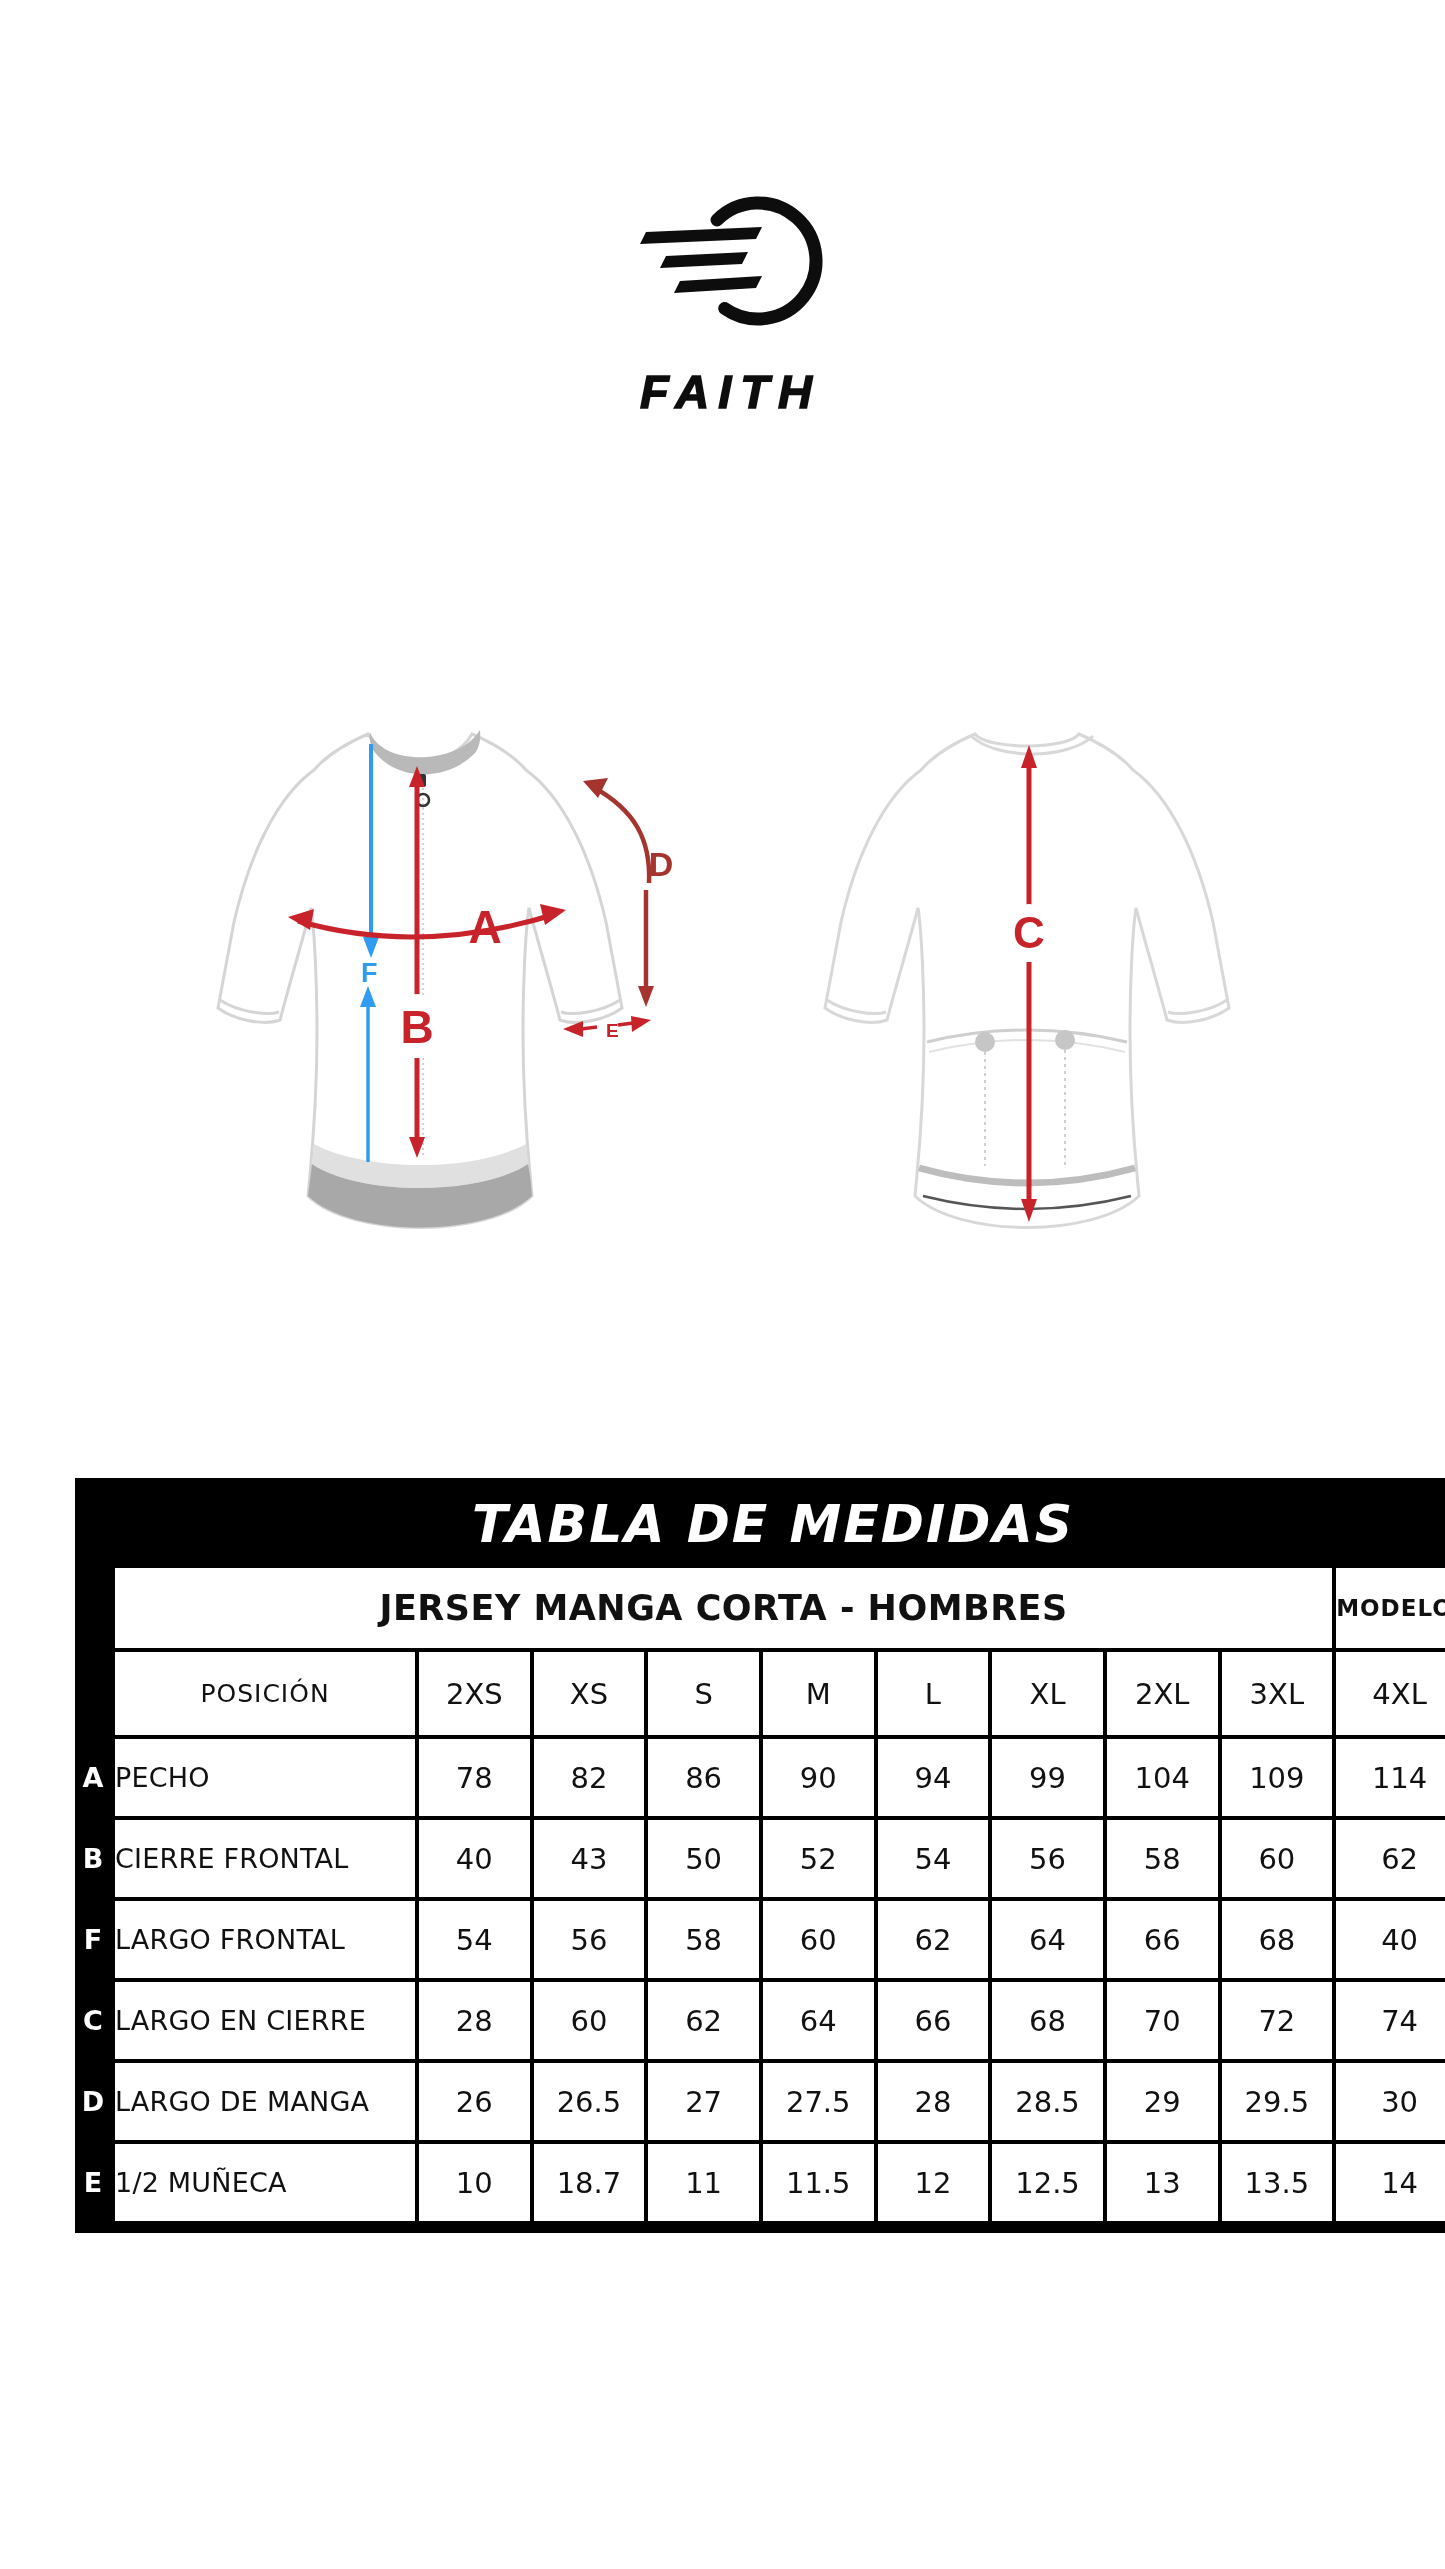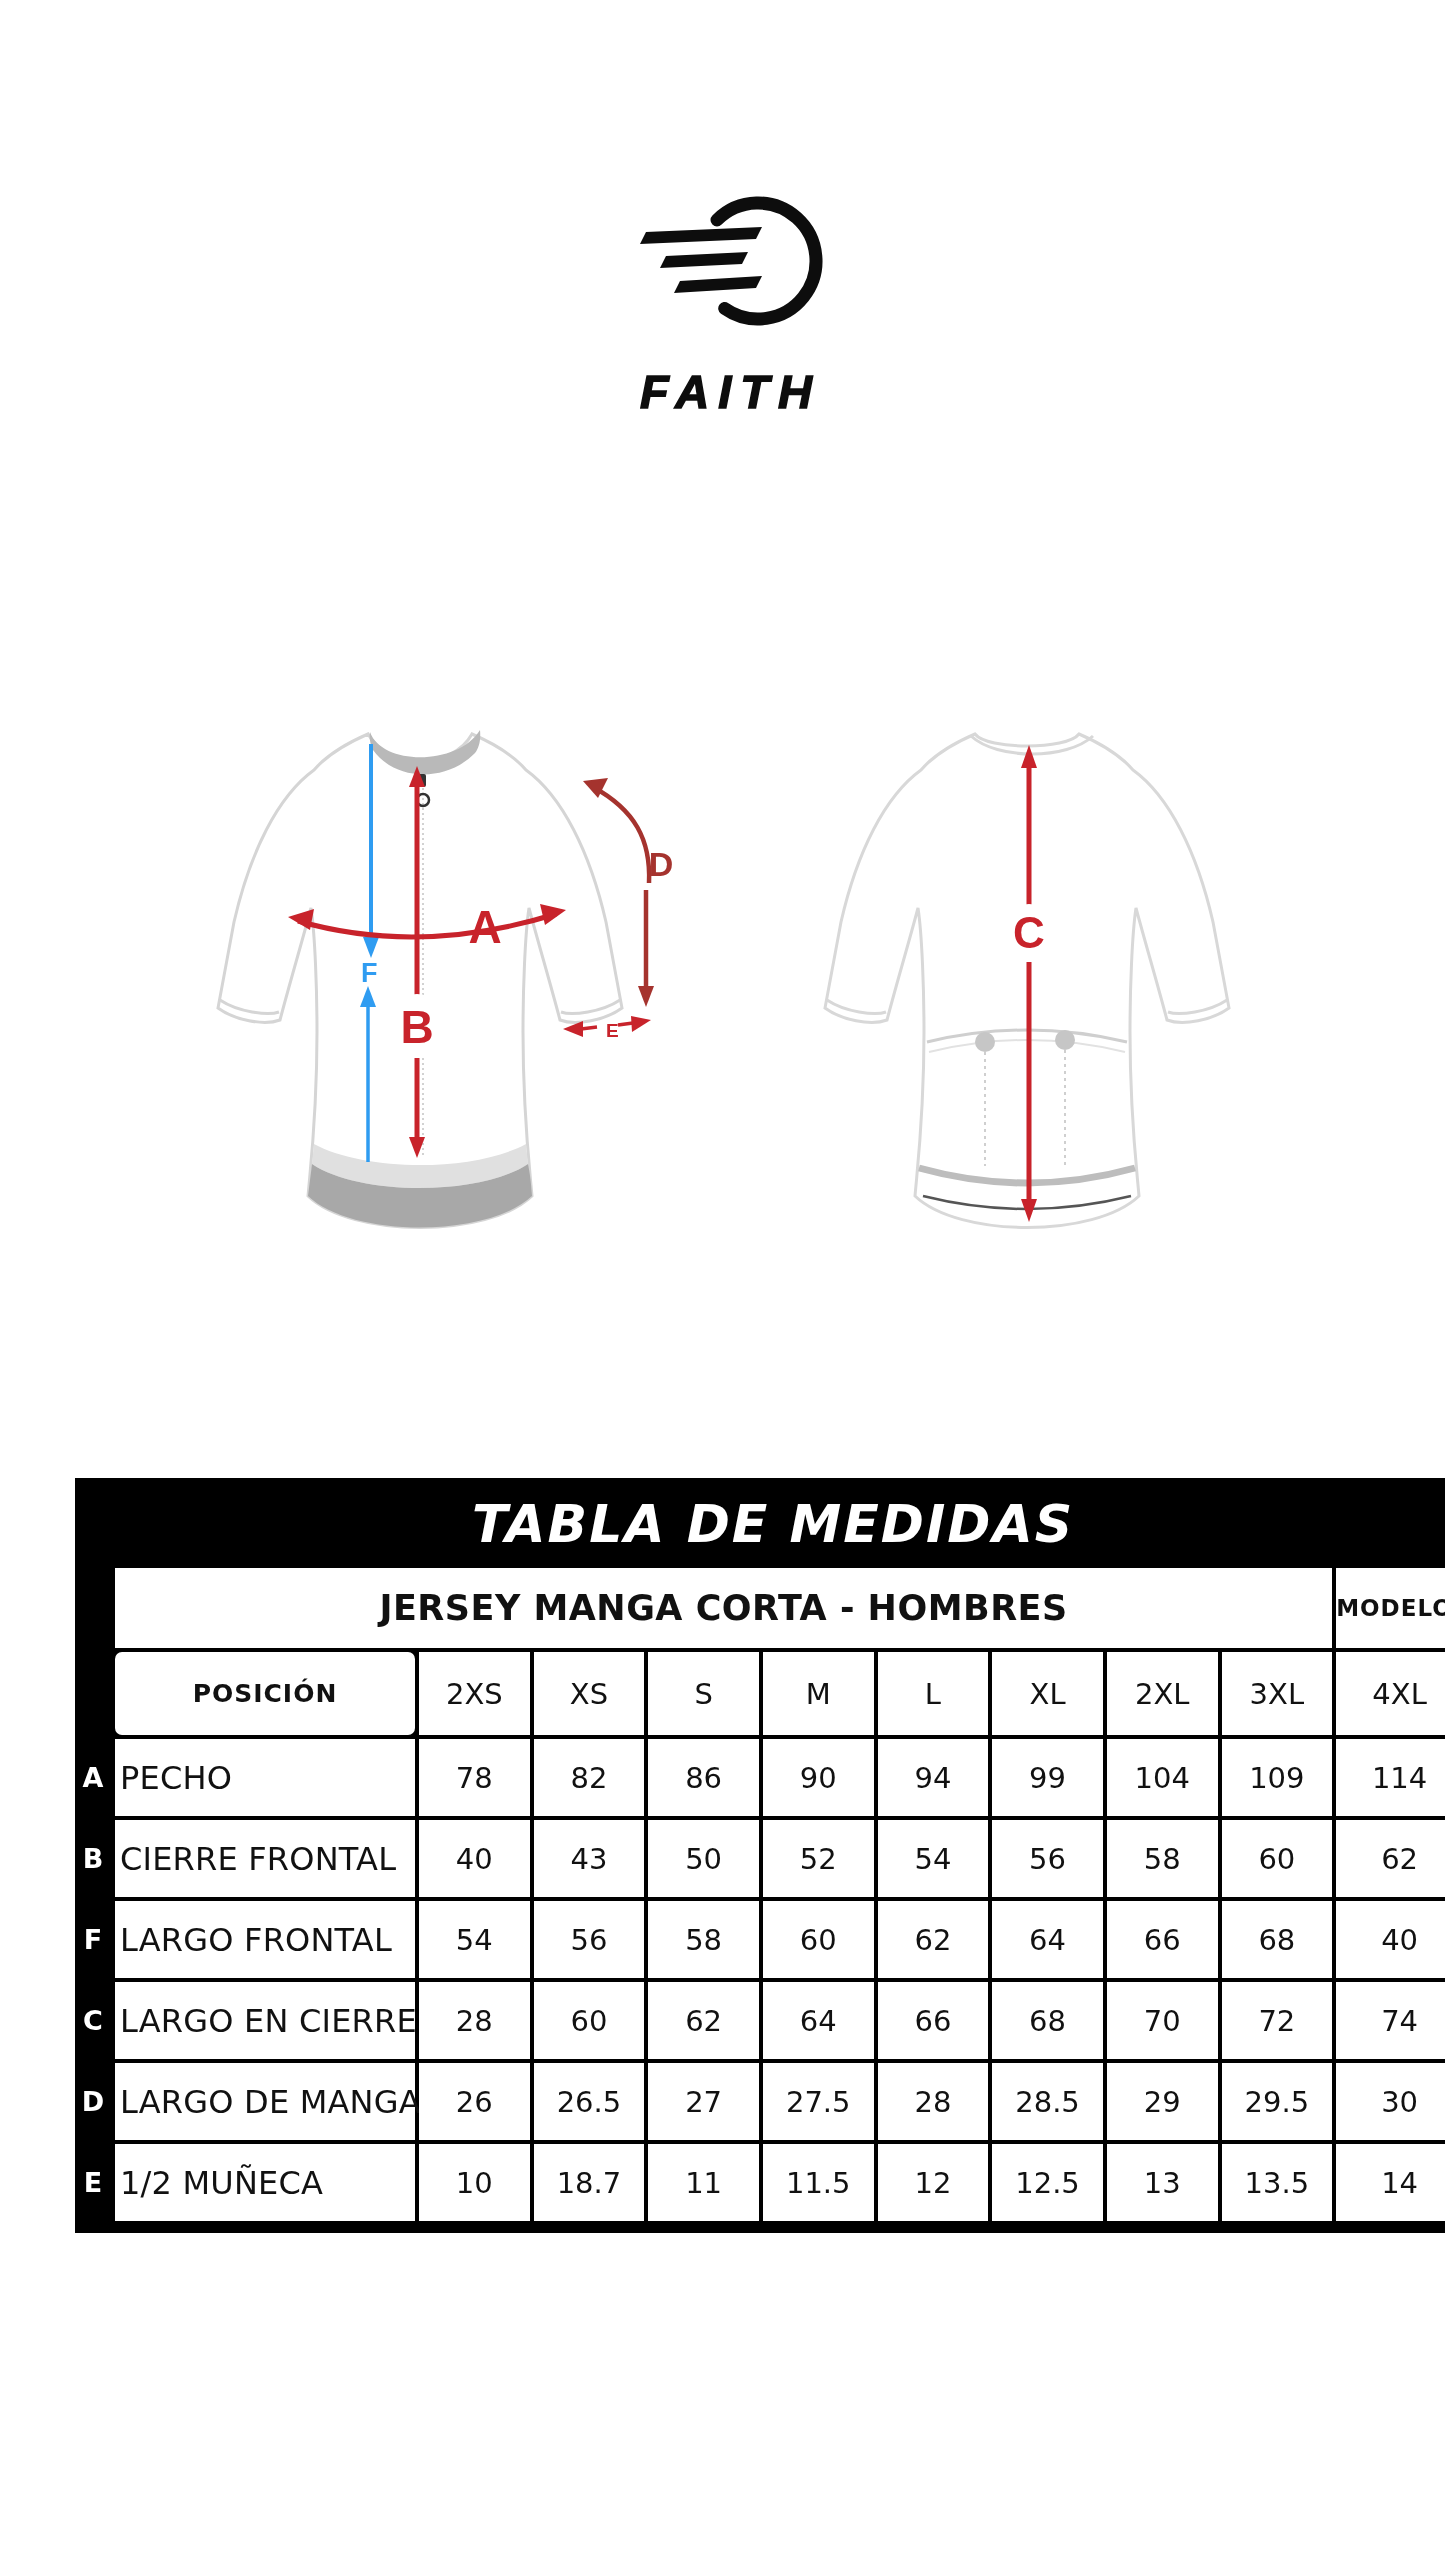--- a/index.html
+++ b/index.html
@@ -24,24 +24,24 @@
                white-space:nowrap;}
   .grid{display:grid;grid-template-columns:36px 300px repeat(9,1fr);
         grid-template-rows:80px 83px repeat(6,77px);
         gap:4px;padding:0 8px 12px 0;background:#000;}
   .cell{background:#fff;display:flex;align-items:center;justify-content:center;
         color:#111;}
   .cell.black{background:#000;color:#fff;}
   .model-label{font-weight:bold;font-size:23px;letter-spacing:1px;}
   .model-value{grid-column:span 9;font-weight:bold;font-size:35px;letter-spacing:.5px;
                white-space:nowrap;}
-  .pos-label{font-weight:bold;font-size:25px;letter-spacing:1px;border-radius:7px;}
+  .pos-label{font-weight:normal;font-size:25px;letter-spacing:1px;}
   .size-h{font-size:29px;}
   .letter{font-size:27px;font-weight:bold;}
-  .rowlabel{justify-content:flex-start;padding-left:5px;font-size:32px;
+  .rowlabel{justify-content:flex-start;font-size:27px;
             letter-spacing:.2px;white-space:nowrap;}
   .val{font-size:29px;}
 </style>
 </head>
 <body>
 
 <div class="page">
 
   <div class="logo-wrap">
     <svg class="logo-svg" width="230" height="170" viewBox="0 0 230 170">

